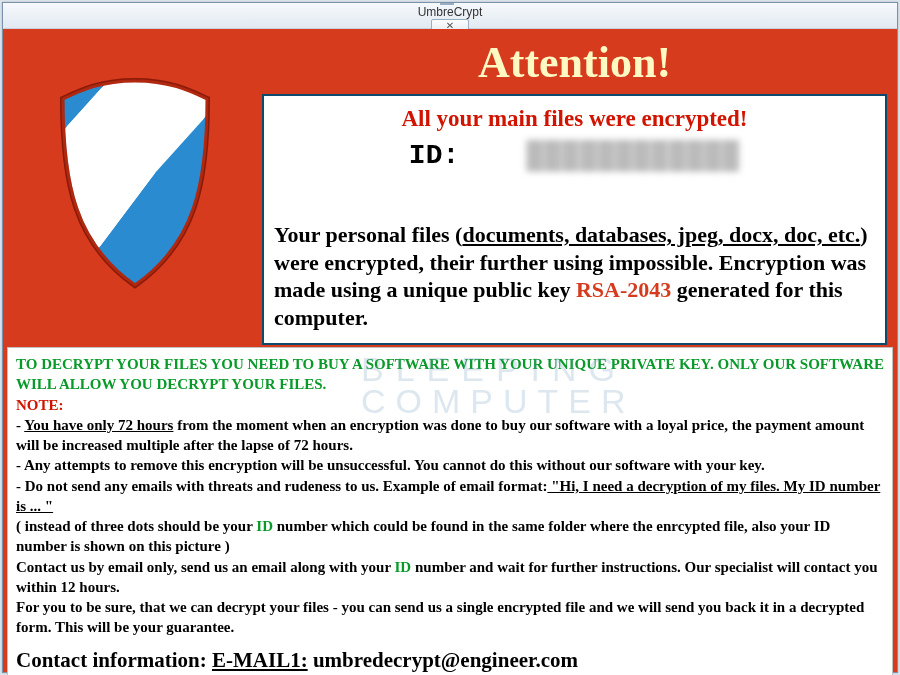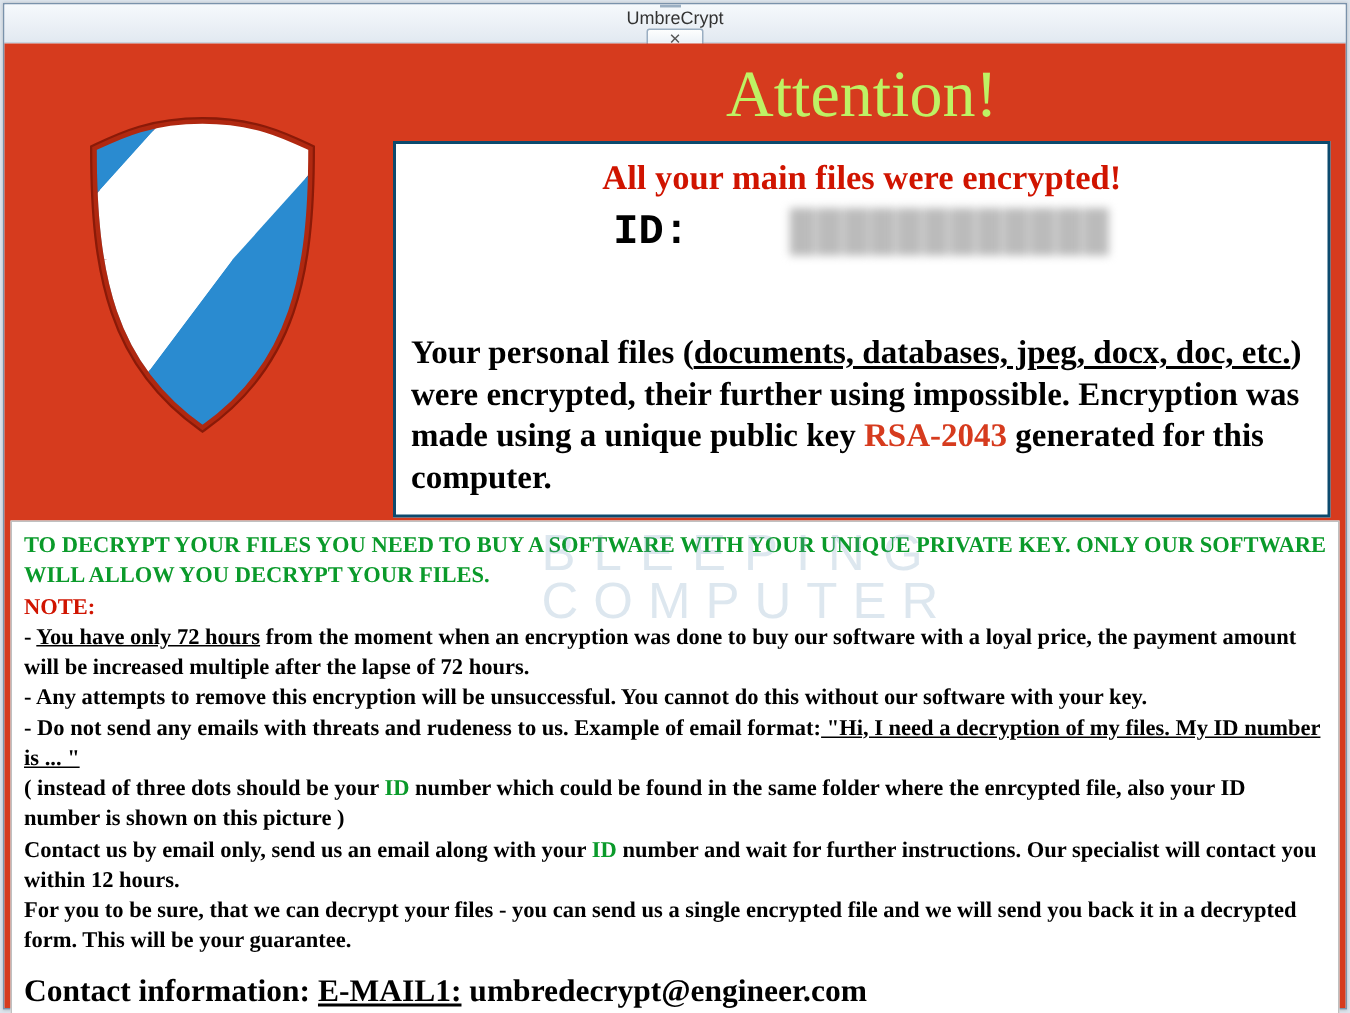--- a/index.html
+++ b/index.html
@@ -38,21 +38,21 @@
   .top-row { display: flex; height: 310px; }
   .shield-col {
     width: 255px; flex: 0 0 255px;
     display: flex; align-items: flex-start; justify-content: center;
     padding-top: 40px;
   }
   .shield { width: 180px; height: 220px; position: relative; }
   .right-col { flex: 1; padding-right: 6px; }
 
   .attention {
-    text-align: center; font-size: 44px; font-weight: normal; color: #bef264;
+    text-align: center; font-size: 44px; font-weight: bold; color: #fef9c3;
     margin-top: 4px; margin-bottom: 6px;
   }
   .white-panel {
     background: #fff; border: 2px solid #0c4a6e;
     padding: 10px 10px 12px 10px;
   }
   .enc-head {
     text-align: center; color: #d01400; font-weight: bold; font-size: 23px;
   }
   .idline {

